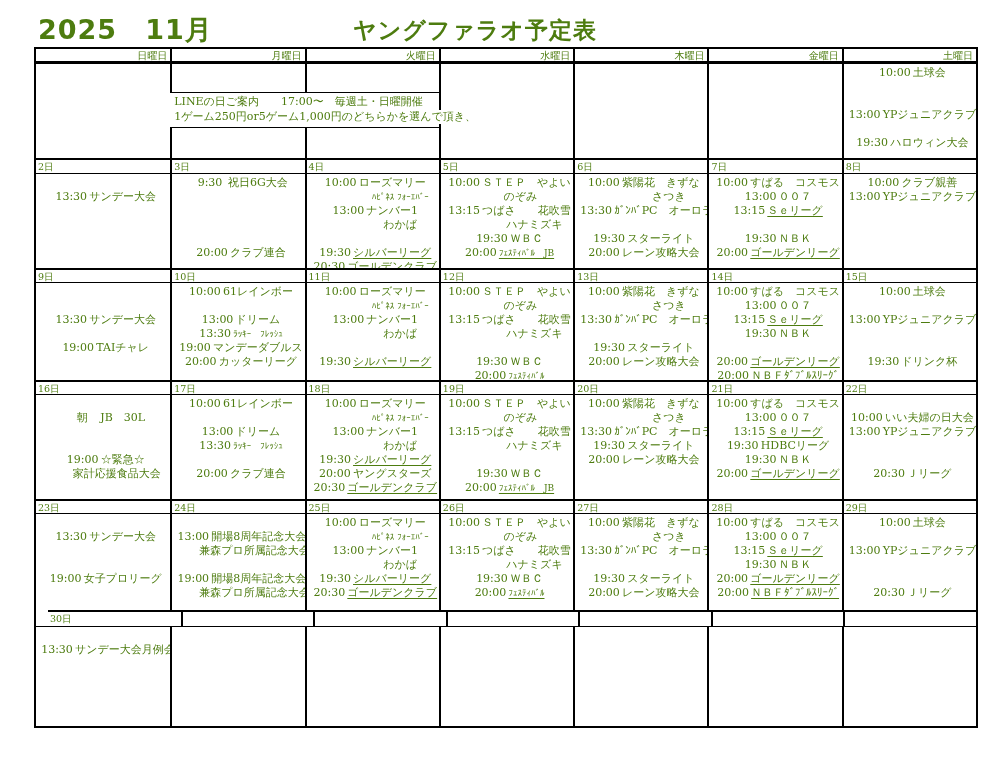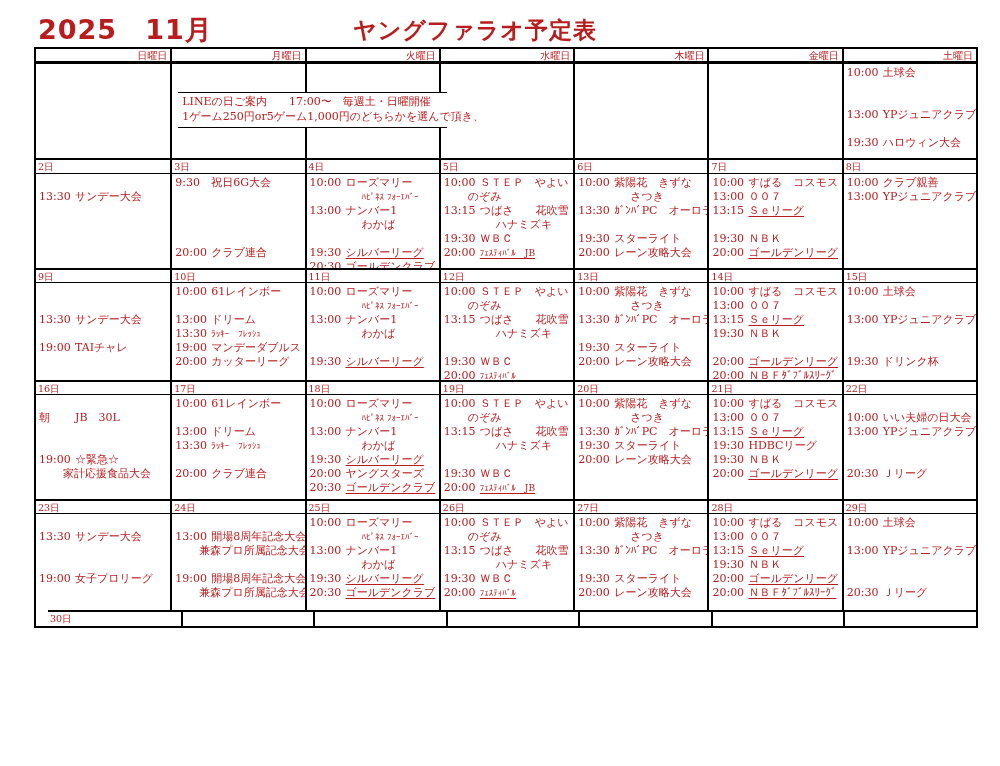--- a/index.html
+++ b/index.html
@@ -1,42 +1,42 @@
 <!DOCTYPE html>
 <html><head>
 <meta charset="utf-8">
 <style>
   html,body{margin:0;padding:0;background:#e8e8e8;}
   .page{position:relative;width:1000px;height:766px;background:#ffffff;overflow:hidden;
-        font-family:"DejaVu Serif",serif;color:#b91c1c;}
+        font-family:"DejaVu Serif",serif;color:#4d7c0f;}
   .month{position:absolute;left:38px;top:12px;font-family:"DejaVu Sans",sans-serif;
          font-weight:bold;font-size:27px;letter-spacing:1px;}
   .title{position:absolute;left:300px;top:15px;width:350px;text-align:center;
          font-family:"DejaVu Sans",sans-serif;font-weight:bold;font-size:23px;letter-spacing:1px;}
   .cal{position:absolute;left:34px;top:47px;width:944px;border:2px solid #000;box-sizing:border-box;}
   .row{display:grid;grid-template-columns:repeat(7,1fr);box-sizing:border-box;}
   .hrow{border-bottom:2px solid #000;}
   .strip.sep{border-top:2px solid #000;}
   .content{border-top:1px solid #000;}
   .hcell,.scell,.cell{border-left:2px solid #000;box-sizing:border-box;overflow:hidden;}
   .hcell:first-child,.scell:first-child,.cell:first-child{border-left:none;}
   .hcell{font-family:"DejaVu Sans",sans-serif;font-size:10px;line-height:13px;
          text-align:right;padding-right:3px;}
   .scell{font-size:9.5px;line-height:13px;padding-left:2px;}
-  .cell{font-size:11px;line-height:14px;padding:2px 0 0 3px;}
+  .cell{font-size:11px;line-height:14px;padding:2px 0 0 3px;text-align:center;}
   .line{white-space:nowrap;height:14px;}
   .t{display:inline-block;width:36px;}
   .n.u{text-decoration:underline;text-underline-offset:2px;}
   .n.s{font-size:9px;}
   .line.i1{padding-left:24px;}
   .line.i2{padding-left:52px;}
   .content.w1{position:relative;}
   .notice{position:absolute;left:calc(100%/7);width:calc(200%/7);top:28px;z-index:2;
           background:#fff;border-top:1.5px solid #000;border-bottom:1.5px solid #000;
-          padding:2px 0 3px 4px;font-size:11px;line-height:14.5px;box-sizing:border-box;margin-left:8px;}
+          padding:2px 0 3px 4px;font-size:11px;line-height:14.5px;box-sizing:border-box;}
   .nline{white-space:nowrap;height:14.5px;overflow:visible;}
   .nline span{background:#fff;display:inline-block;padding-right:4px;}
 </style>
 </head>
 <body>
 
 <div class="page">
   <div class="month">2025　11月</div>
   <div class="title">ヤングファラオ予定表</div>
   <div class="cal" id="cal">
@@ -333,14 +333,26 @@
       </div>
       <div class="row strip sep" style="height: 16px; margin-left: 12px;">
         <div class="scell">30日</div>
         <div class="scell"></div>
         <div class="scell"></div>
         <div class="scell"></div>
         <div class="scell"></div>
         <div class="scell"></div>
         <div class="scell"></div>
       </div>
+      <div class="row content" style="height: 100px;">
+        <div class="cell">
+          <div class="line">&nbsp;</div>
+          <div class="line"><span class="t">13:30</span><span class="n">サンデー大会月例会</span></div>
+        </div>
+        <div class="cell"></div>
+        <div class="cell"></div>
+        <div class="cell"></div>
+        <div class="cell"></div>
+        <div class="cell"></div>
+        <div class="cell"></div>
+      </div>
     </div>
 </div>
 
 </body></html>

